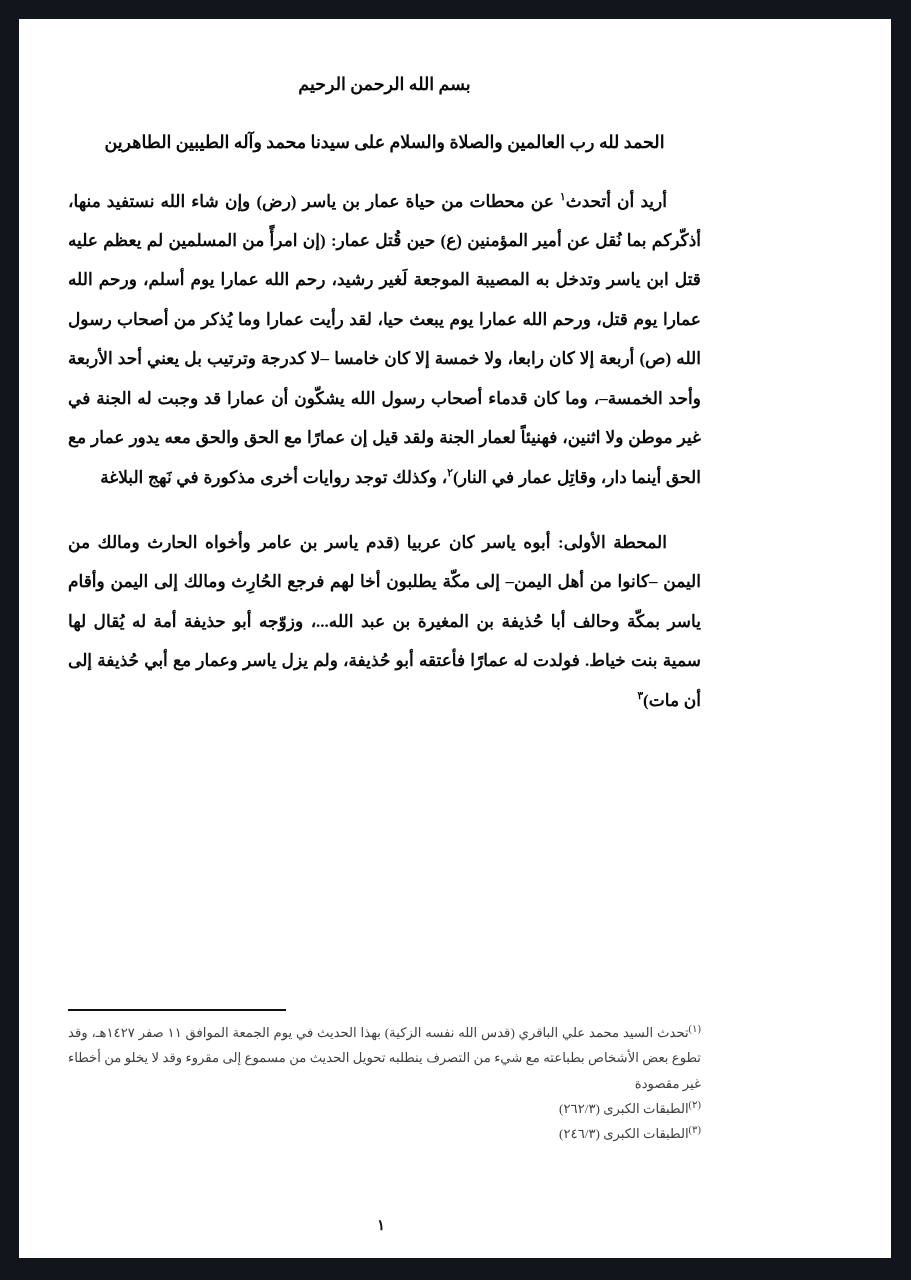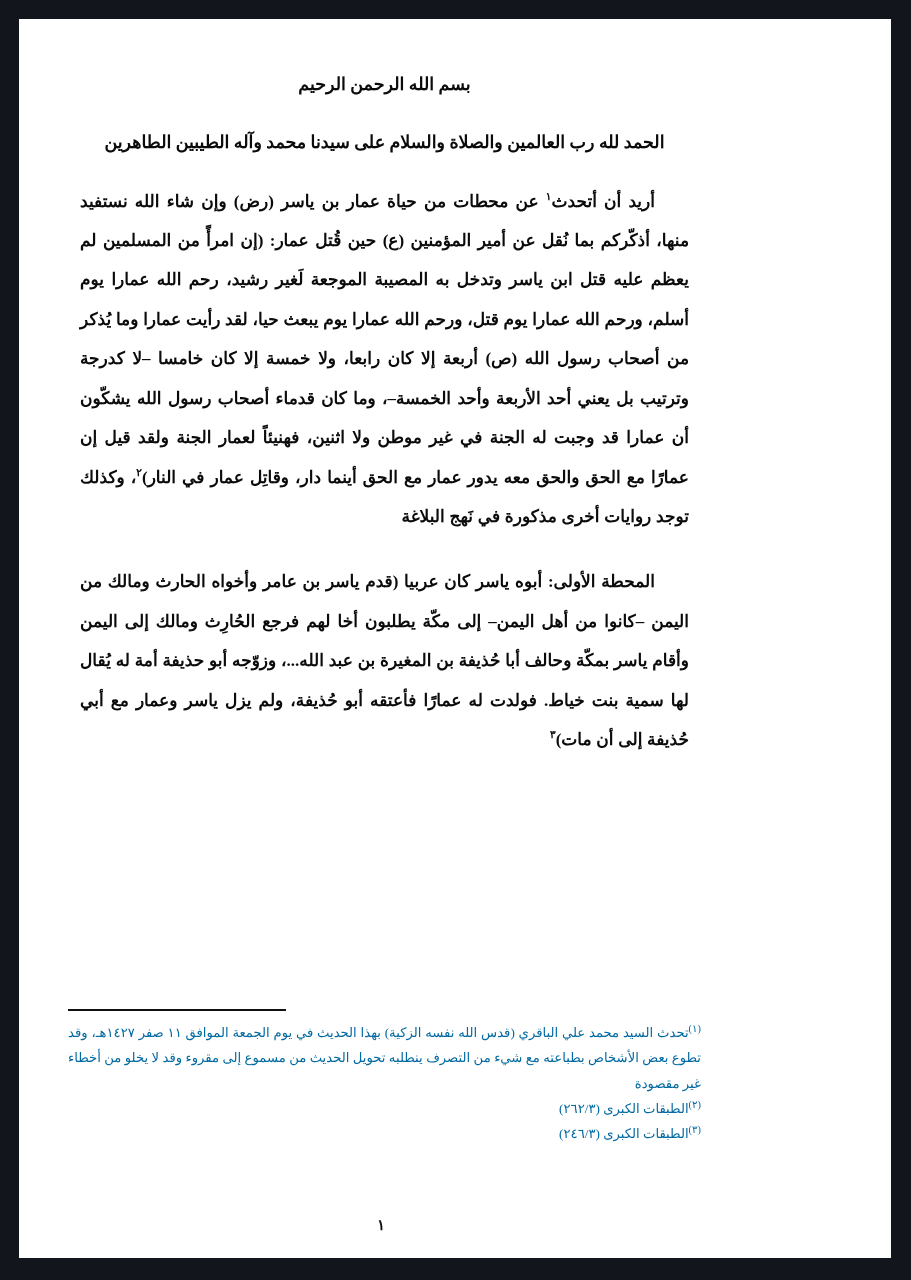--- a/index.html
+++ b/index.html
@@ -63,21 +63,21 @@
     letter-spacing: 0px;
     margin: 0;
   }
   .heading.h1 { margin-top: 16px; }
   .heading.h2 { margin-top: 32px; }
 
   .body-para {
     font-size: 17px;
     font-weight: 700;
     line-height: 2.32;
-    margin: 12px;
+    margin: 0;
     margin-top: 26px;
     text-align: justify;
     text-align-last: right;
     text-indent: 34px;
     word-spacing: 0.5px;
   }
 
   sup.fn {
     font-size: 0.62em;
     vertical-align: super;
@@ -109,21 +109,21 @@
   }
   .fn-rule-wrap > .fn-rule { margin: 0; }
 
   .fn-item {
     font-size: 13.2px;
     line-height: 1.92;
     margin: 0;
     text-align: justify;
     text-align-last: right;
     direction: rtl;
-    color: #0369a1;
+    color: #404040;
   }
   .fn-item.first { margin-top: 9px; }
   .fn-item.right-only {
     text-align: center;
     text-align-last: right;
   }
   .fn-marker {
     font-size: 0.78em;
     vertical-align: super;
     line-height: 0;

